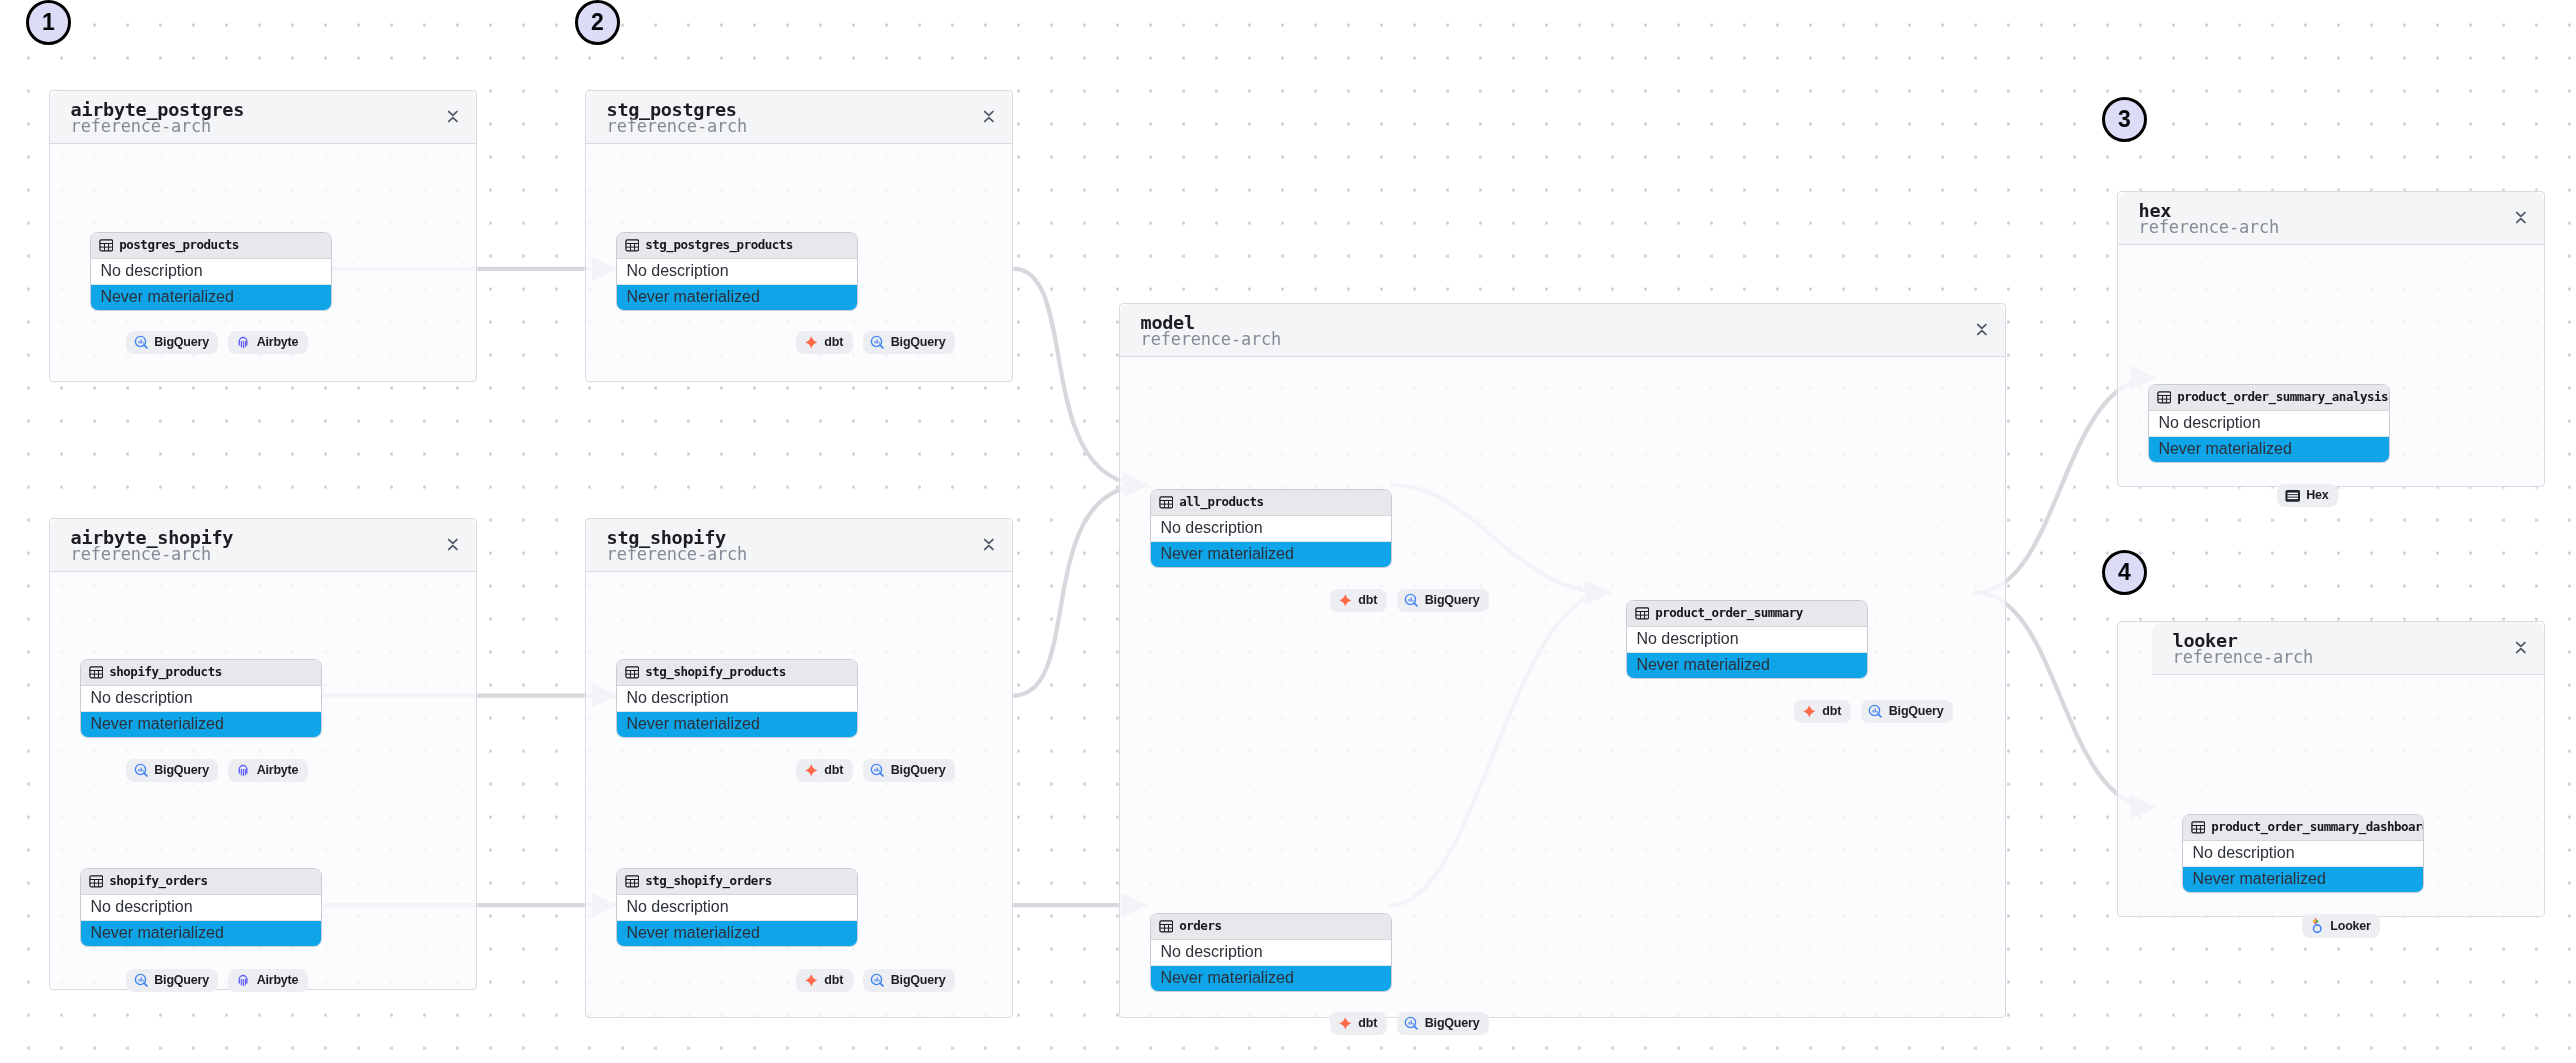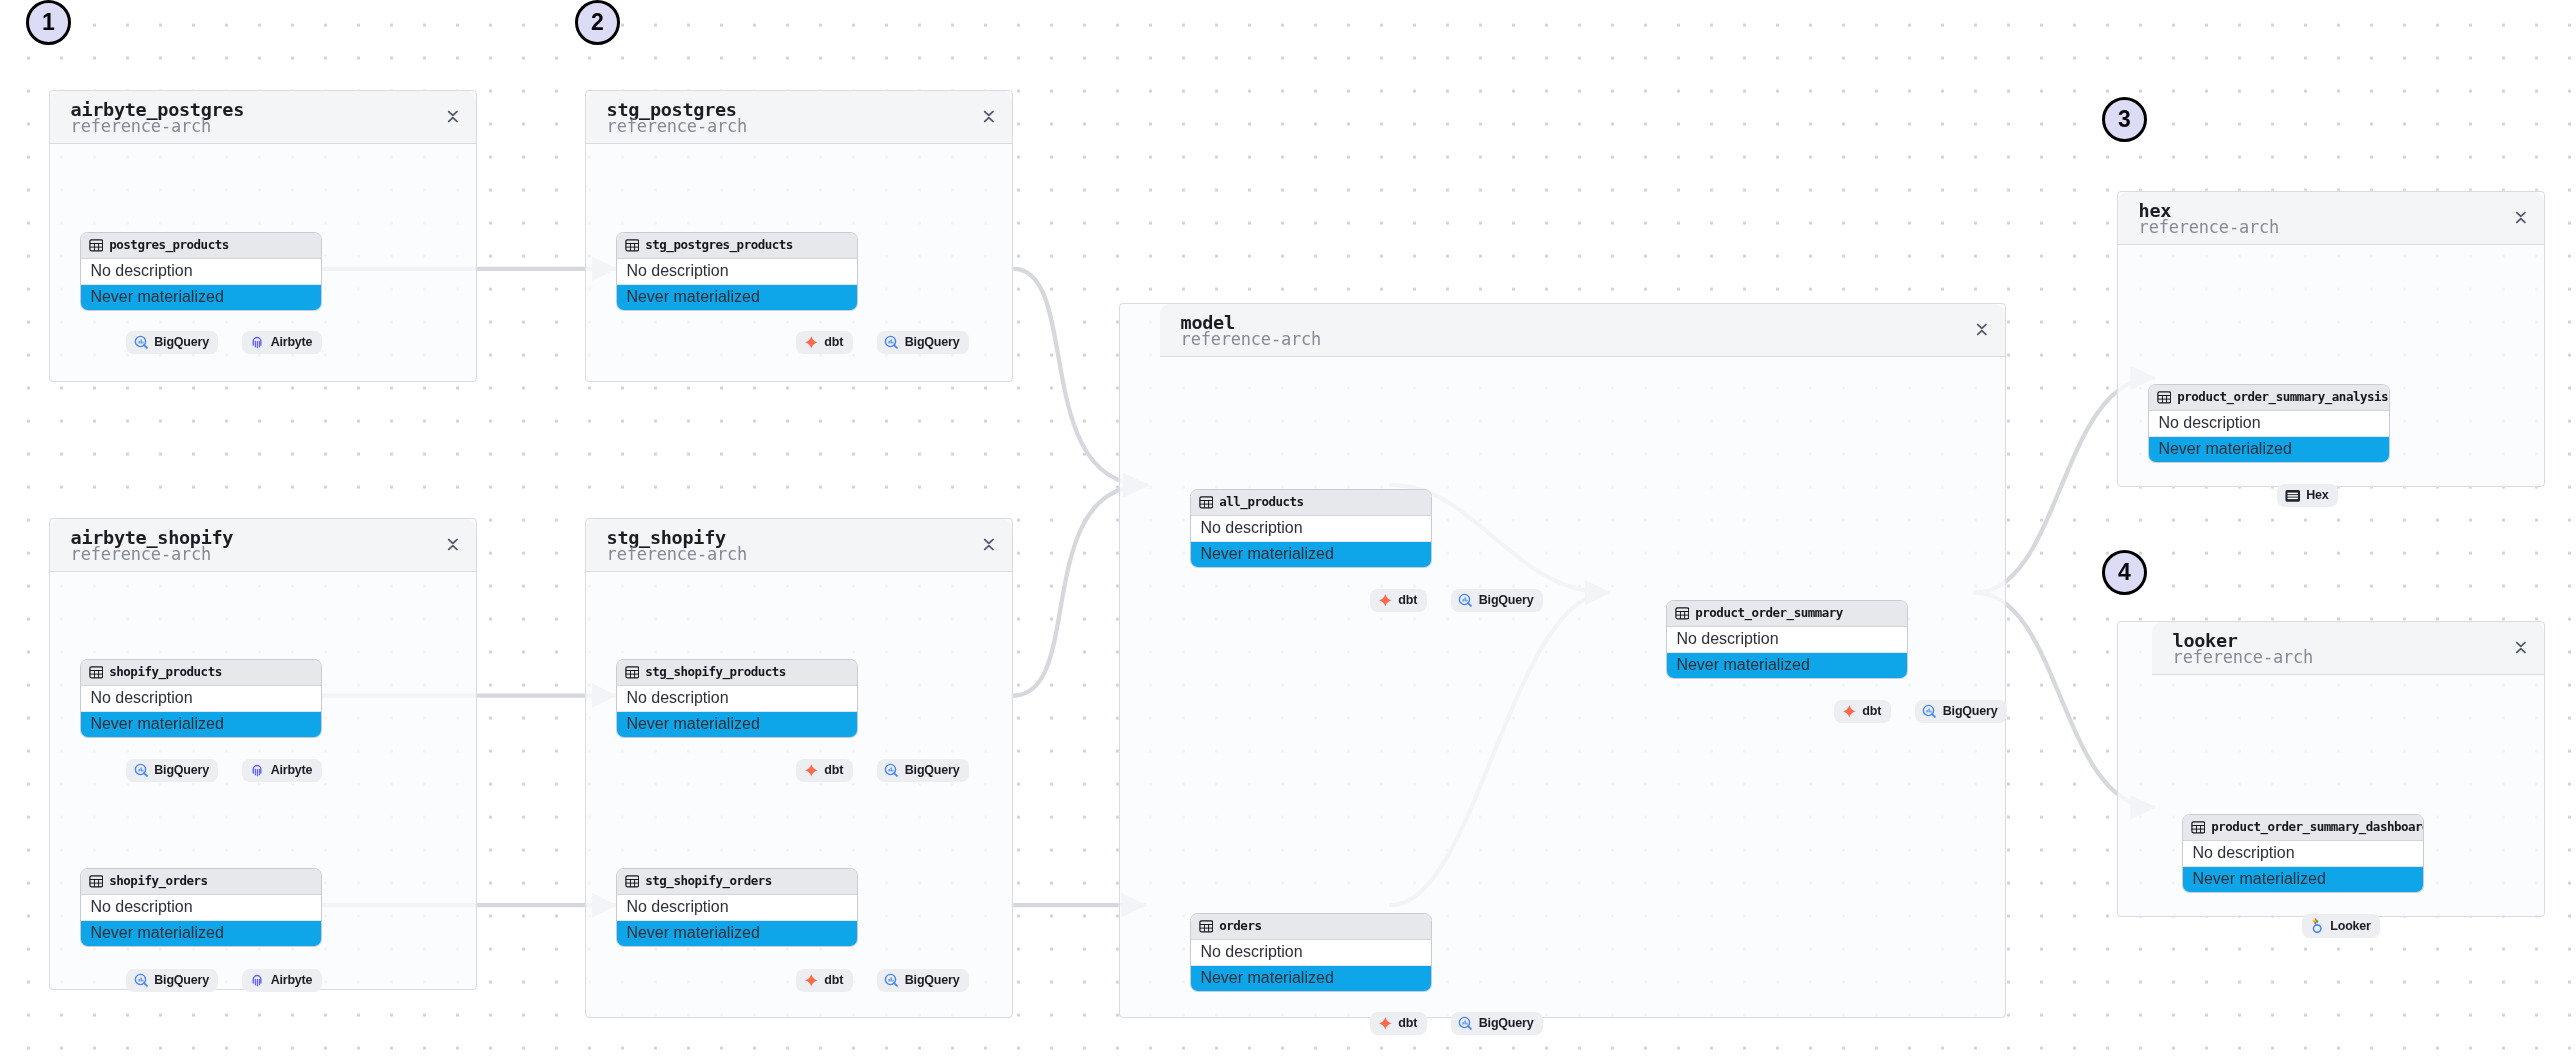--- a/index.html
+++ b/index.html
@@ -109,21 +109,21 @@
     line-height: 15.5px;
     white-space: nowrap;
   }
   .node-row.desc { background: #ffffff; border-bottom: 0.9px solid #e3e5e9; }
   .node-row.mat  { background: #0ea5e9; }
 
   
   .badges {
     position: absolute;
     display: flex;
-    gap: 24px;
+    gap: 10px;
     z-index: 3;
     align-items: flex-end;
   }
   .badge {
     display: inline-flex;
     align-items: center;
     gap: 6px;
     background: #eceef1;
     border-radius: 7.7px;
     padding: 4.3px 9.4px 4.3px 7.7px;
@@ -182,21 +182,21 @@
           <div class="group-title">airbyte_postgres</div>
        <div class="group-sub">reference-arch</div>
        <div class="collapse-icon">
          <svg width="13.7" height="17" viewBox="0 0 16 20">
        <path d="M3.2 4.2 L8 8.6 L12.8 4.2" fill="none" stroke="#51586a" stroke-width="2.1" stroke-linecap="round" stroke-linejoin="round"></path>
        <path d="M3.2 15.8 L8 11.4 L12.8 15.8" fill="none" stroke="#51586a" stroke-width="2.1" stroke-linecap="round" stroke-linejoin="round"></path>
      </svg>
        </div>
         </div>
         <div class="group-body">
-          <div class="node" style="left: 30px; top: 88px;">
+          <div class="node" style="left: 40px; top: 88px;">
             <div class="node-head">
            <svg class="tbl-icon" width="14.6" height="14.6" viewBox="0 0 16 16">
        <rect x="1" y="2" width="14" height="12" rx="1.6" fill="none" stroke="#15171c" stroke-width="1.35"></rect>
        <line x1="1" y1="6" x2="15" y2="6" stroke="#15171c" stroke-width="1.2"></line>
        <line x1="1" y1="10" x2="15" y2="10" stroke="#15171c" stroke-width="1.05"></line>
        <line x1="6" y1="6" x2="6" y2="14" stroke="#15171c" stroke-width="1.05"></line>
        <line x1="10.5" y1="6" x2="10.5" y2="14" stroke="#15171c" stroke-width="1.05"></line>
      </svg>
            <span class="node-name">postgres_products</span>
          </div>
@@ -427,21 +427,21 @@
        <path d="M12.4 12.4 L16 16" stroke="#4285f4" stroke-width="2.1" stroke-linecap="round"></path>
        <rect x="5.6" y="7.4" width="1.5" height="3.1" fill="#4285f4"></rect>
        <rect x="8.1" y="5.4" width="1.5" height="5.1" fill="#4285f4"></rect>
        <rect x="10.4" y="8.3" width="1.4" height="2.2" fill="#4285f4"></rect>
      </svg>
            <span>BigQuery</span>
          </span>
           </div>
         </div>
       </div>
-      <div class="group" style="left: 1119px; top: 303px; width: 887px; height: 715px; padding-left: 40px;">
+      <div class="group" style="left: 1119px; top: 303px; width: 887px; height: 715px;">
         <div class="group-header">
           <div class="group-title">model</div>
        <div class="group-sub">reference-arch</div>
        <div class="collapse-icon">
          <svg width="13.7" height="17" viewBox="0 0 16 20">
        <path d="M3.2 4.2 L8 8.6 L12.8 4.2" fill="none" stroke="#51586a" stroke-width="2.1" stroke-linecap="round" stroke-linejoin="round"></path>
        <path d="M3.2 15.8 L8 11.4 L12.8 15.8" fill="none" stroke="#51586a" stroke-width="2.1" stroke-linecap="round" stroke-linejoin="round"></path>
      </svg>
        </div>
         </div>

